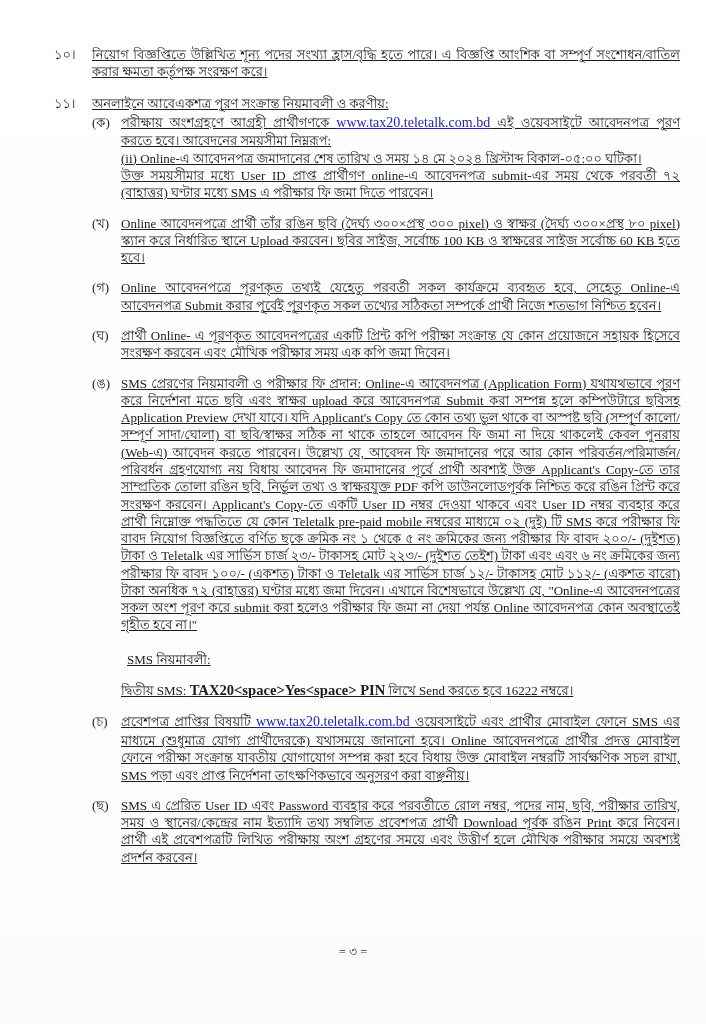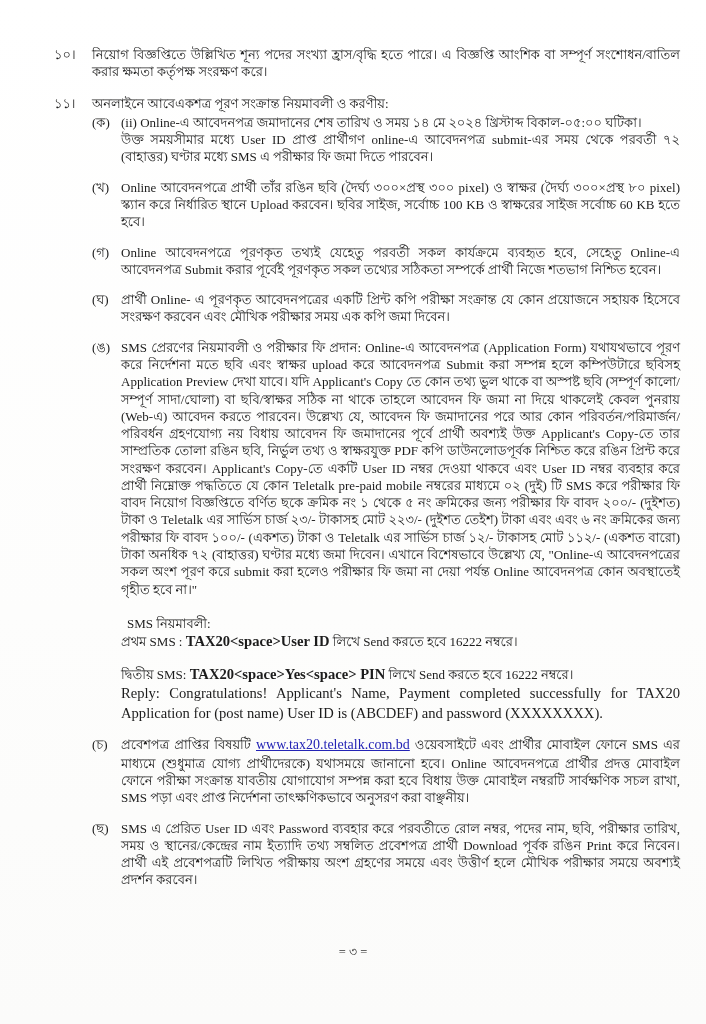--- a/index.html
+++ b/index.html
@@ -14,21 +14,21 @@
     position: relative;
     width: 706px; height: 1024px;
     box-sizing: border-box;
     padding: 46px 26px 0 54px;
     background: linear-gradient(180deg, #ffffff 0%, #fdfdfc 60%, #fbfbfa 100%);
     overflow: hidden;
   }
   .item { display: flex; margin-bottom: 14px; }
   .num { flex: 0 0 38px; font-size: 13px; line-height: 1.33; }
   .ibody { flex: 1; min-width: 0; }
-  .para { font-size: 13px; line-height: 1.33; text-align: justify; }
+  .para { font-size: 13px; line-height: 1.33; text-align: justify; text-decoration: underline; }
   .sub { display: flex; margin-bottom: 13px; }
   .sublabel { flex: 0 0 29px; font-size: 13px; line-height: 1.33; }
   .subbody { flex: 1; min-width: 0; }
   .gap-sm { margin-top: 2px; }
   .link { color: #2323b5; text-decoration: underline; font-size: 14px; }
   .en { font-size: 14.6px; }
   .ben { font-size: 14.6px; font-weight: 700; }
   .sms-block { margin-top: 17px; }
   .sms-title { padding-left: 6px; }
   .sms-en { font-size: 14.6px; line-height: 1.34; text-align: justify; }
@@ -54,20 +54,21 @@
   </div>
 
   <div class="item">
     <div class="num">১১।</div>
     <div class="ibody">
       <div class="para" style="margin-bottom:2px">অনলাইনে আবেএকশত্র পূরণ সংক্রান্ত নিয়মাবলী ও করণীয়:</div>
 
       <div class="sub">
         <div class="sublabel">(ক)</div>
         <div class="subbody">
+          <div class="para"><span>পরীক্ষায় অংশগ্রহণে আগ্রহী প্রার্থীগণকে </span><span class="link">www.tax20.teletalk.com.bd</span><span> এই ওয়েবসাইটে আবেদনপত্র পূরণ করতে হবে। আবেদনের সময়সীমা নিম্নরূপ:</span></div>
           <div class="para">(ii) Online-এ আবেদনপত্র জমাদানের শেষ তারিখ ও সময় ১৪ মে ২০২৪ খ্রিস্টাব্দ বিকাল-০৫:০০ ঘটিকা।</div>
           <div class="para">উক্ত সময়সীমার মধ্যে User ID প্রাপ্ত প্রার্থীগণ online-এ আবেদনপত্র submit-এর সময় থেকে পরবর্তী ৭২ (বাহাত্তর) ঘণ্টার মধ্যে SMS এ পরীক্ষার ফি জমা দিতে পারবেন।</div>
         </div>
       </div>
 
       <div class="sub">
         <div class="sublabel">(খ)</div>
         <div class="subbody">
           <div class="para">Online আবেদনপত্রে প্রার্থী তাঁর রঙিন ছবি (দৈর্ঘ্য ৩০০×প্রস্থ ৩০০ pixel) ও স্বাক্ষর (দৈর্ঘ্য ৩০০×প্রস্থ ৮০ pixel)  স্ক্যান করে নির্ধারিত স্থানে Upload করবেন। ছবির সাইজ, সর্বোচ্চ 100 KB ও স্বাক্ষরের সাইজ সর্বোচ্চ  60 KB হতে হবে।</div>
         </div>
@@ -86,24 +87,22 @@
           <div class="para">প্রার্থী Online- এ পূরণকৃত আবেদনপত্রের একটি প্রিন্ট কপি পরীক্ষা সংক্রান্ত যে কোন প্রয়োজনে সহায়ক হিসেবে সংরক্ষণ করবেন এবং মৌখিক পরীক্ষার সময় এক কপি জমা দিবেন।</div>
         </div>
       </div>
 
       <div class="sub">
         <div class="sublabel">(ঙ)</div>
         <div class="subbody">
           <div class="para">SMS প্রেরণের নিয়মাবলী ও পরীক্ষার ফি প্রদান: Online-এ আবেদনপত্র (Application Form) যথাযথভাবে পূরণ করে নির্দেশনা মতে ছবি এবং স্বাক্ষর upload করে আবেদনপত্র Submit করা সম্পন্ন হলে কম্পিউটারে ছবিসহ Application Preview দেখা যাবে। যদি Applicant's Copy তে কোন তথ্য ভুল থাকে বা অস্পষ্ট ছবি (সম্পূর্ণ কালো/সম্পূর্ণ সাদা/ঘোলা) বা ছবি/স্বাক্ষর সঠিক না থাকে তাহলে আবেদন ফি জমা না দিয়ে থাকলেই কেবল পুনরায় (Web-এ) আবেদন করতে পারবেন। উল্লেখ্য যে, আবেদন ফি জমাদানের পরে আর কোন পরিবর্তন/পরিমার্জন/পরিবর্ধন গ্রহণযোগ্য নয় বিধায় আবেদন ফি জমাদানের পূর্বে প্রার্থী অবশ্যই উক্ত Applicant's Copy-তে তার সাম্প্রতিক তোলা রঙিন ছবি, নির্ভুল তথ্য ও স্বাক্ষরযুক্ত PDF কপি ডাউনলোডপূর্বক নিশ্চিত করে রঙিন প্রিন্ট করে সংরক্ষণ করবেন। Applicant's Copy-তে একটি User ID নম্বর দেওয়া থাকবে এবং User ID নম্বর ব্যবহার করে প্রার্থী নিম্নোক্ত পদ্ধতিতে যে কোন Teletalk pre-paid mobile নম্বরের মাধ্যমে ০২ (দুই) টি SMS করে পরীক্ষার ফি বাবদ নিয়োগ বিজ্ঞপ্তিতে বর্ণিত ছকে ক্রমিক নং ১ থেকে ৫ নং ক্রমিকের জন্য পরীক্ষার ফি বাবদ ২০০/- (দুইশত) টাকা ও Teletalk এর সার্ভিস চার্জ ২৩/- টাকাসহ মোট ২২৩/- (দুইশত তেইশ) টাকা এবং এবং ৬ নং ক্রমিকের জন্য পরীক্ষার ফি বাবদ ১০০/- (একশত) টাকা ও Teletalk এর সার্ভিস চার্জ ১২/- টাকাসহ মোট ১১২/- (একশত বারো) টাকা অনধিক ৭২ (বাহাত্তর) ঘণ্টার মধ্যে জমা দিবেন। এখানে বিশেষভাবে উল্লেখ্য যে, "Online-এ আবেদনপত্রের সকল অংশ পূরণ করে submit করা হলেও পরীক্ষার ফি জমা না দেয়া পর্যন্ত Online আবেদনপত্র কোন অবস্থাতেই গৃহীত হবে না।"</div>
           <div class="sms-block">
             <div class="para sms-title">SMS নিয়মাবলী:</div>
-            <div class="para"><span>প্রথম  SMS : </span><span class="ben">TAX20&lt;space&gt;User ID</span><span> লিখে Send করতে হবে 16222 নম্বরে।</span></div>
             <div class="sms-gap"></div>
             <div class="para"><span>দ্বিতীয় SMS: </span><span class="ben">TAX20&lt;space&gt;Yes&lt;space&gt; PIN</span><span> লিখে Send করতে হবে 16222 নম্বরে।</span></div>
-            <div class="sms-en">Reply: Congratulations! Applicant's Name, Payment completed successfully for TAX20 Application for (post name) User ID is (ABCDEF) and password (XXXXXXXX).</div>
           </div>
         </div>
       </div>
 
       <div class="sub">
         <div class="sublabel">(চ)</div>
         <div class="subbody">
           <div class="para"><span>প্রবেশপত্র প্রাপ্তির বিষয়টি </span><span class="link">www.tax20.teletalk.com.bd</span><span> ওয়েবসাইটে এবং প্রার্থীর মোবাইল ফোনে SMS এর মাধ্যমে (শুধুমাত্র যোগ্য প্রার্থীদেরকে) যথাসময়ে জানানো হবে। Online আবেদনপত্রে প্রার্থীর প্রদত্ত মোবাইল ফোনে পরীক্ষা সংক্রান্ত যাবতীয় যোগাযোগ সম্পন্ন করা হবে বিধায় উক্ত মোবাইল নম্বরটি সার্বক্ষণিক সচল রাখা, SMS পড়া এবং প্রাপ্ত নির্দেশনা তাৎক্ষণিকভাবে অনুসরণ করা বাঞ্ছনীয়।</span></div>
         </div>
       </div>

